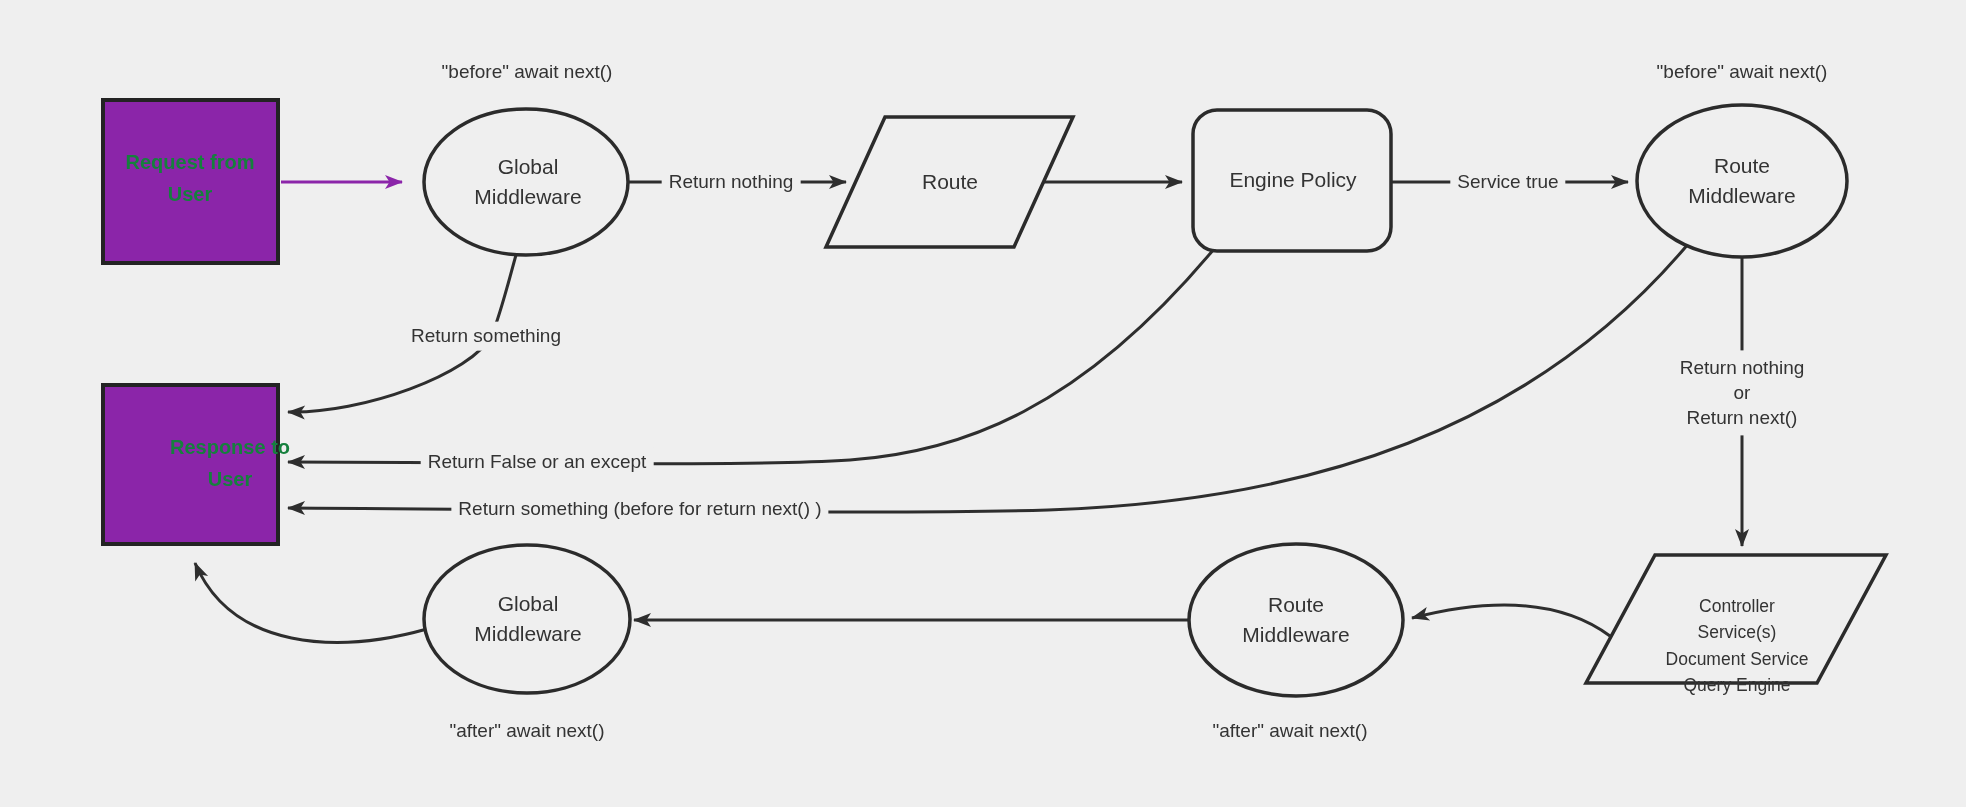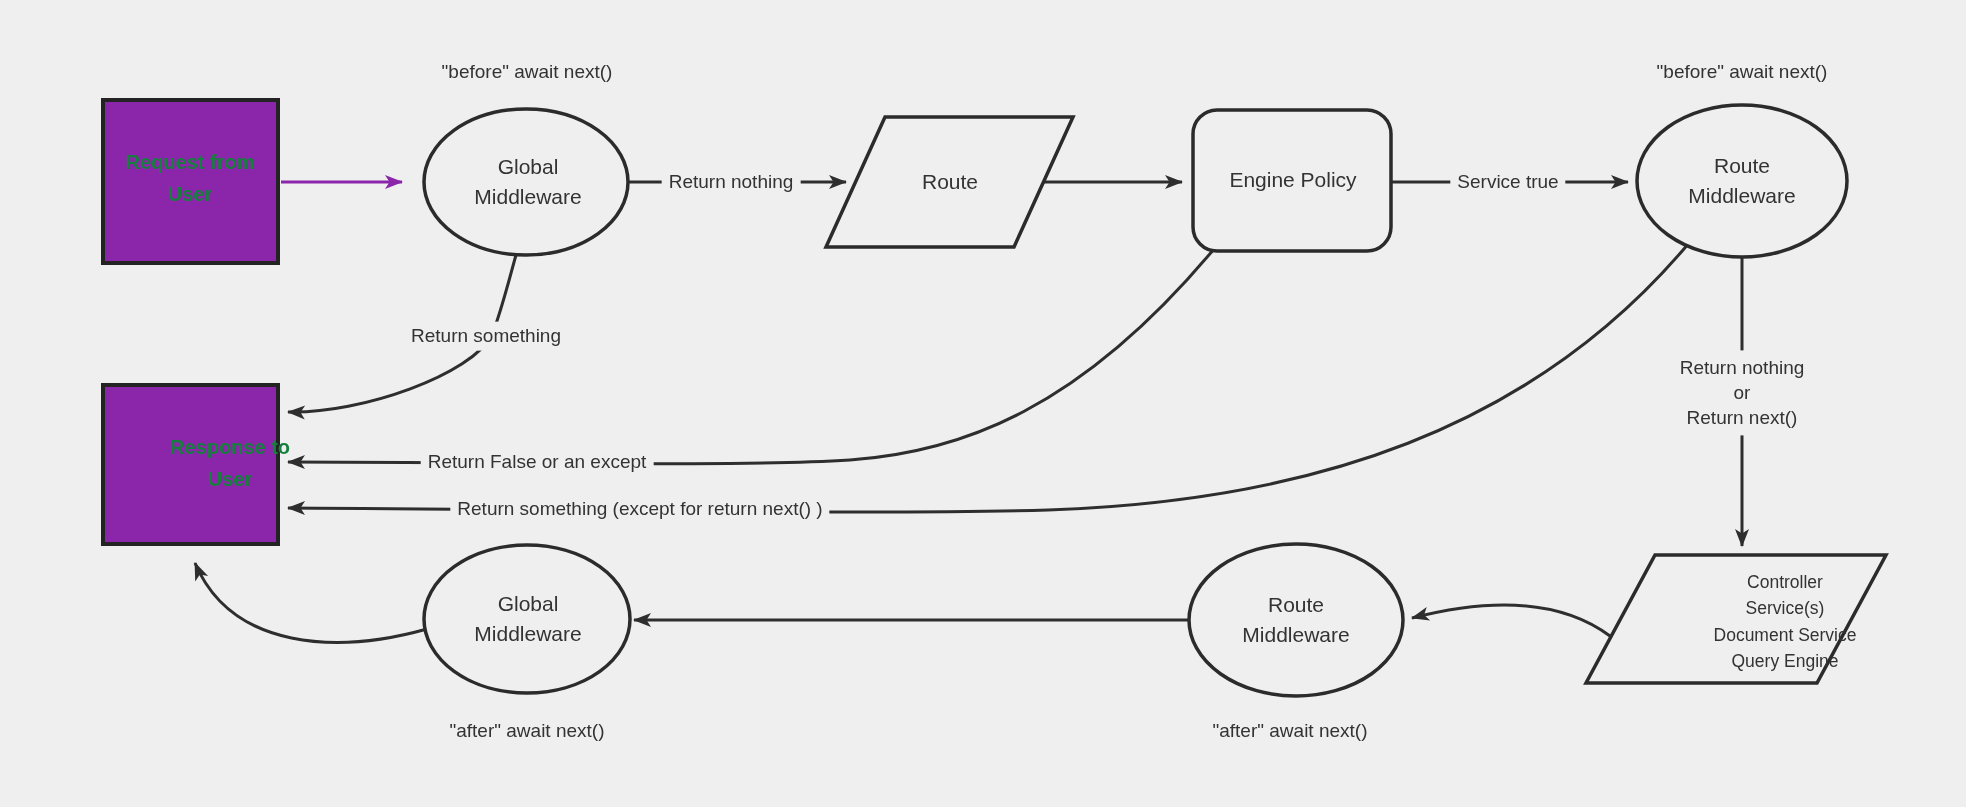--- a/index.html
+++ b/index.html
@@ -76,39 +76,39 @@
 User</div>
   <div class="lbl box-label" style="left:190px;top:463px;margin-left:40px;">Response to
 User</div>
 
   <div class="lbl node-label" style="left:528px;top:182px;">Global
 Middleware</div>
   <div class="lbl node-label" style="left:950px;top:182px;">Route</div>
   <div class="lbl node-label" style="left:1293px;top:180px;">Engine Policy</div>
   <div class="lbl node-label" style="left:1742px;top:181px;">Route
 Middleware</div>
-  <div class="lbl node-label-sm" style="left:1737px;top:621px;margin-left:48px;">Controller
+  <div class="lbl node-label-sm" style="left:1737px;top:645px;">Controller
 Service(s)
 Document Service
 Query Engine</div>
   <div class="lbl node-label" style="left:1296px;top:620px;">Route
 Middleware</div>
   <div class="lbl node-label" style="left:528px;top:619px;">Global
 Middleware</div>
 
   <div class="lbl edge-label" style="left:527px;top:72px;">"before" await next()</div>
   <div class="lbl edge-label" style="left:1742px;top:72px;">"before" await next()</div>
 
   <div class="lbl edge-label" style="left:731px;top:182px;">Return nothing</div>
   <div class="lbl edge-label" style="left:1508px;top:182px;">Service true</div>
 
   <div class="lbl edge-label multi" style="left:1742px;top:393px;">Return nothing
 or
 Return next()</div>
 
   <div class="lbl edge-label" style="left:486px;top:315px;margin-top:21px;">Return something</div>
   <div class="lbl edge-label" style="left:537px;top:462px;">Return False or an except</div>
-  <div class="lbl edge-label" style="left:640px;top:509px;">Return something (except for return next() )</div>
+  <div class="lbl edge-label" style="left:640px;top:509px;">Return something (before for return next() )</div>
 
   <div class="lbl edge-label" style="left:527px;top:731px;">"after" await next()</div>
   <div class="lbl edge-label" style="left:1290px;top:731px;">"after" await next()</div>
 
 </div>
 
 </body></html>

